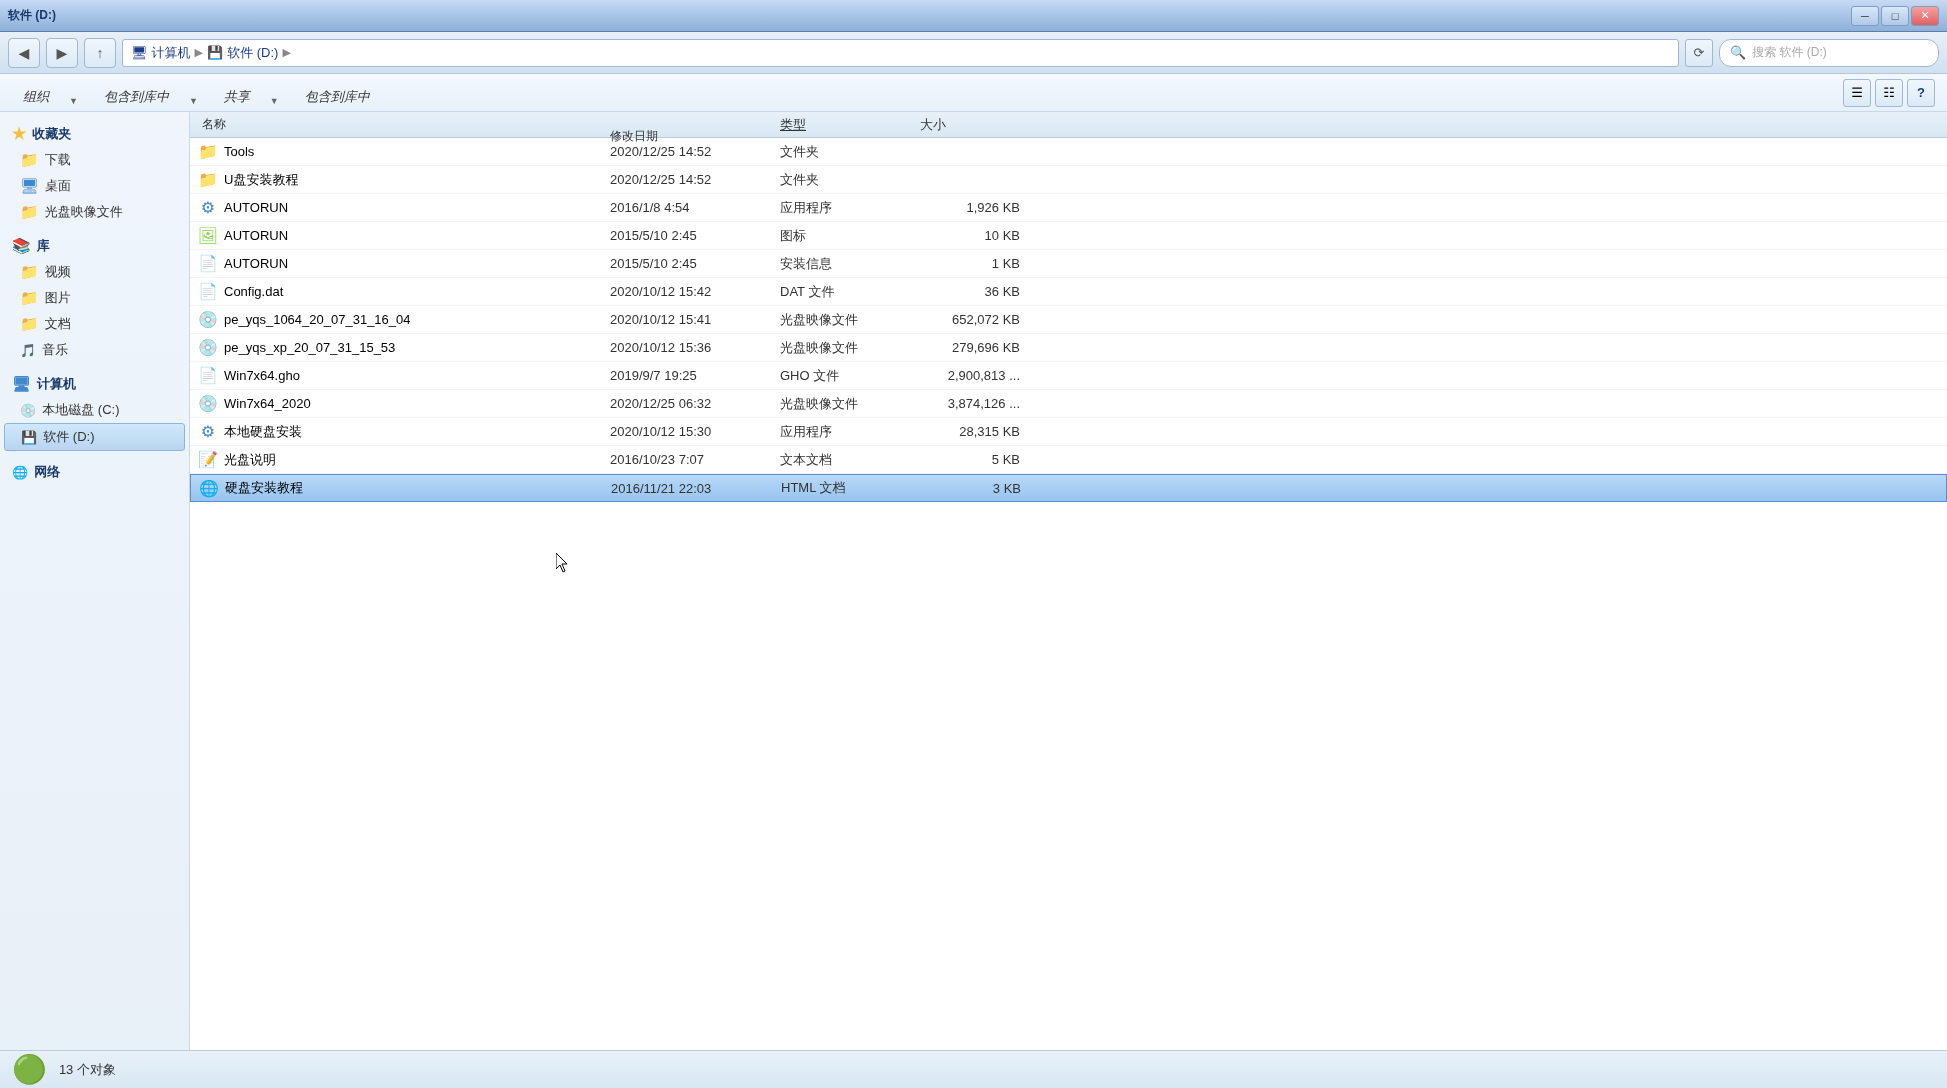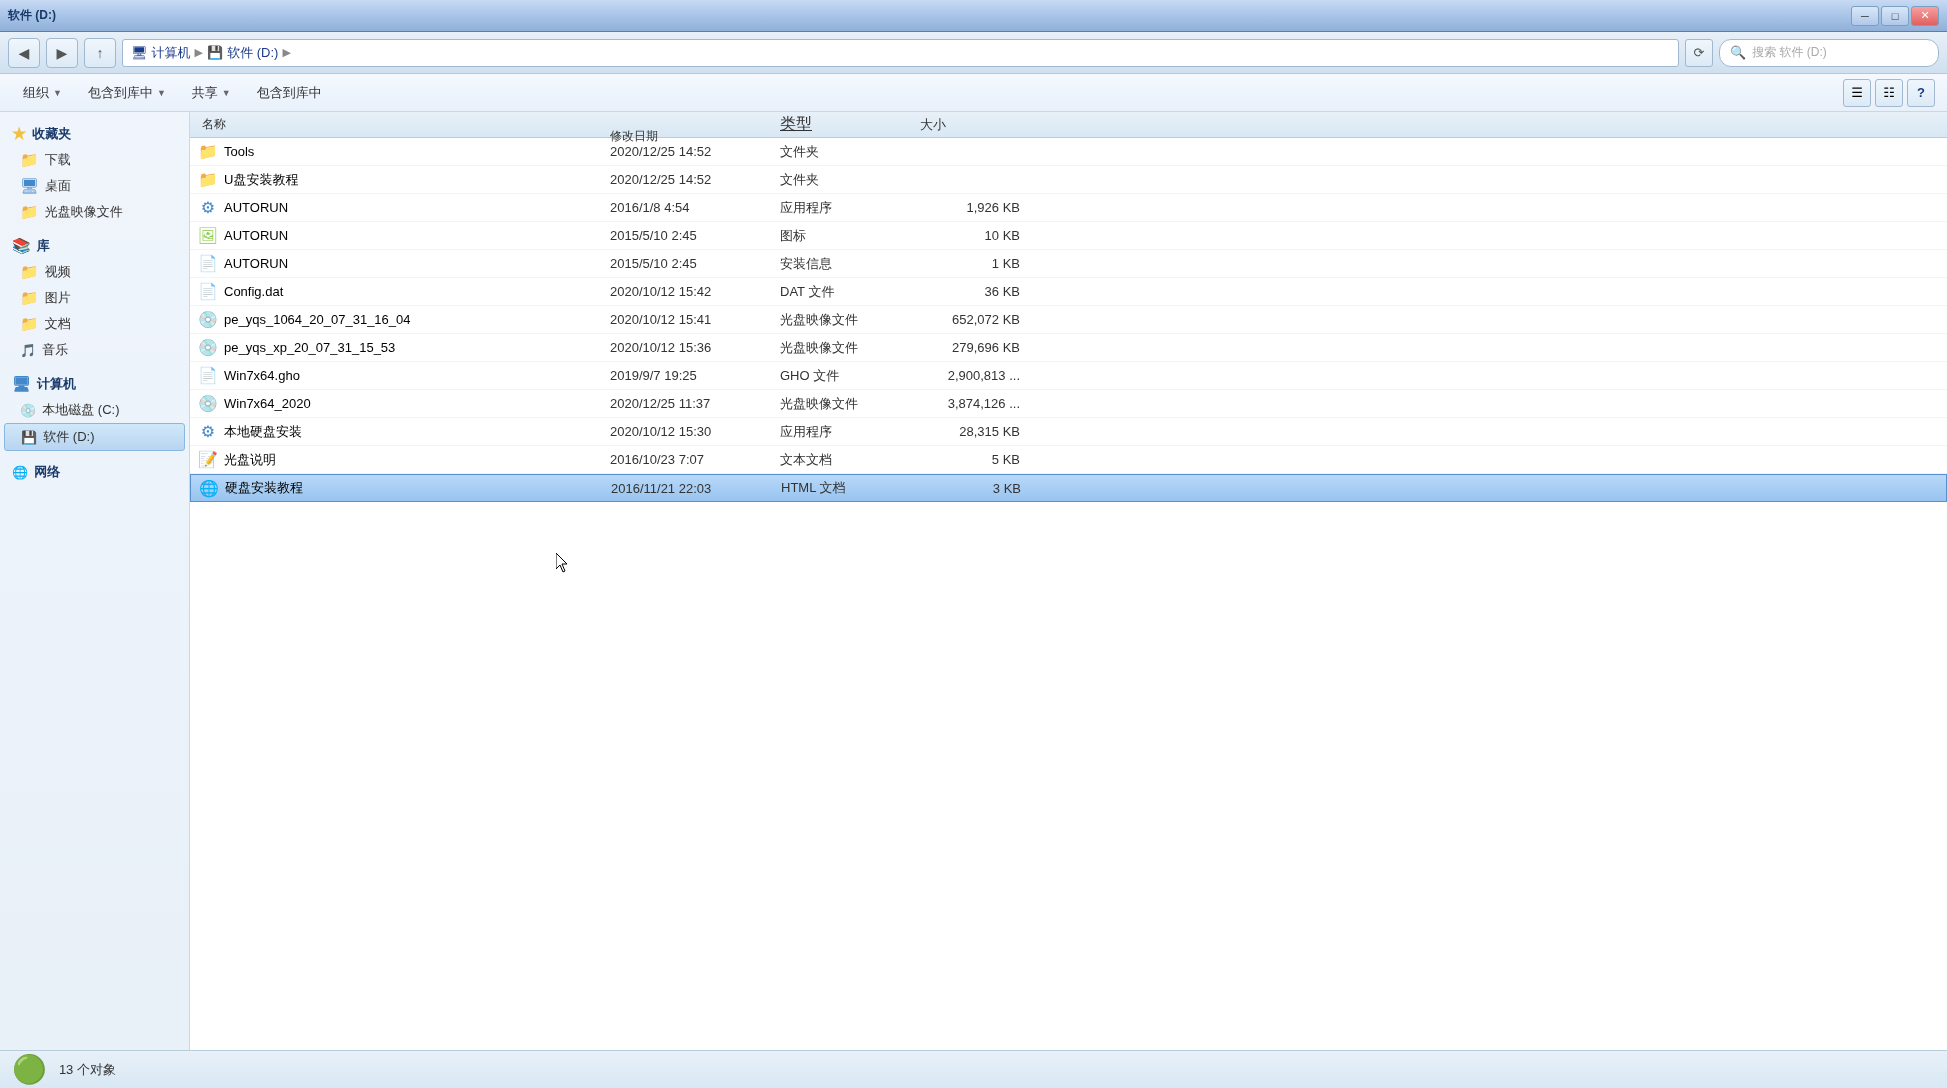--- a/index.html
+++ b/index.html
@@ -126,24 +126,25 @@
       border-bottom: 1px solid #c8d8ec;
     }
     .toolbar-btn {
       height: 28px;
       padding: 0 10px;
       border: 1px solid transparent;
       background: transparent;
       border-radius: 3px;
       cursor: pointer;
       display: flex;
-      align-items: center;
-      gap: 4px;
+      align-items: flex-end;
+      gap: 20px;
       font-size: 13px;
       color: #333;
+      font-style: italic;
     }
     .toolbar-btn .arrow { font-size: 9px; color: #666; }
     .toolbar-spacer { flex: 1; }
     .view-btn {
       width: 28px;
       height: 28px;
       border: 1px solid #a0b8d0;
       background: linear-gradient(to bottom, #f0f6fc, #dceaf6);
       border-radius: 3px;
       cursor: pointer;
@@ -223,21 +224,21 @@
       background: linear-gradient(to bottom, #e8f0f8 0%, #d8e8f4 100%);
       border-bottom: 1px solid #b8ccdc;
       height: 26px;
       align-items: center;
       position: sticky;
       top: 0;
       z-index: 10;
     }
     .col-name { width: 420px; padding-left: 12px; font-size: 12px; color: #333; cursor: pointer; }
     .col-date { width: 170px; font-size: 12px; color: #333; cursor: pointer; margin-top: 24px; }
-    .col-type { width: 140px; font-size: 16px; color: #333; cursor: pointer; text-decoration: underline; }
+    .col-type { width: 140px; font-size: 13px; color: #333; cursor: pointer; text-decoration: underline; }
     .col-size { width: 120px; font-size: 13px; color: #333; cursor: pointer; padding-right: 20px; }
     .col-header { font-weight: normal; }
 
     .file-row {
       display: flex;
       align-items: center;
       height: 28px;
       border-bottom: 1px solid #f0f4f8;
       cursor: default;
     }
@@ -500,21 +501,21 @@
       </div>
       <div class="file-cell-date">2019/9/7 19:25</div>
       <div class="file-cell-type">GHO 文件</div>
       <div class="file-cell-size">2,900,813 ...</div>
     </div>
         <div class="file-row">
       <div class="file-cell-name">
         <div class="file-icon" style="color:#5588cc">💿</div>
         <span>Win7x64_2020</span>
       </div>
-      <div class="file-cell-date">2020/12/25 11:37</div>
+      <div class="file-cell-date">2020/12/25 06:32</div>
       <div class="file-cell-type">光盘映像文件</div>
       <div class="file-cell-size">3,874,126 ...</div>
     </div>
         <div class="file-row">
       <div class="file-cell-name">
         <div class="file-icon" style="color:#4488cc">⚙</div>
         <span>本地硬盘安装</span>
       </div>
       <div class="file-cell-date">2020/10/12 15:30</div>
       <div class="file-cell-type">应用程序</div>

